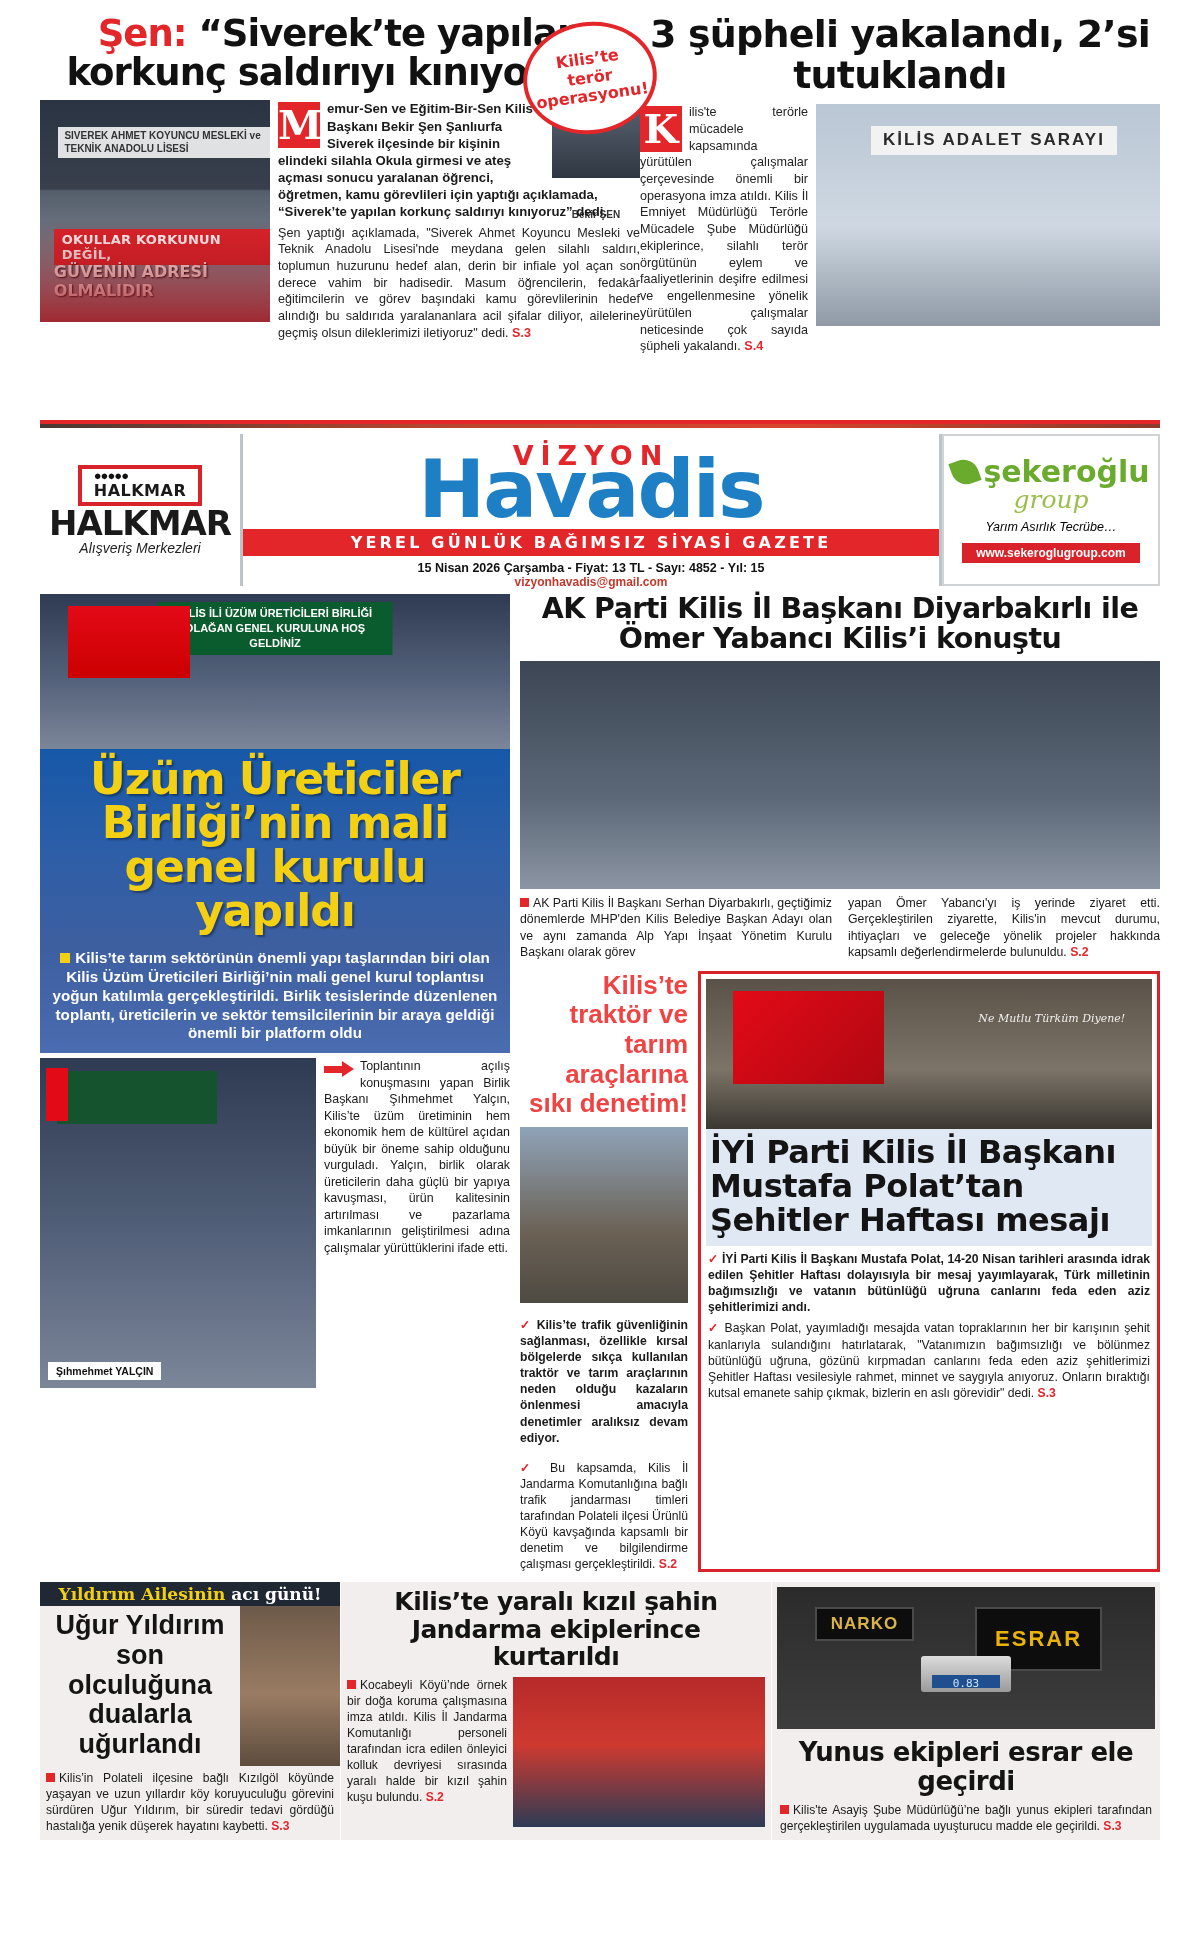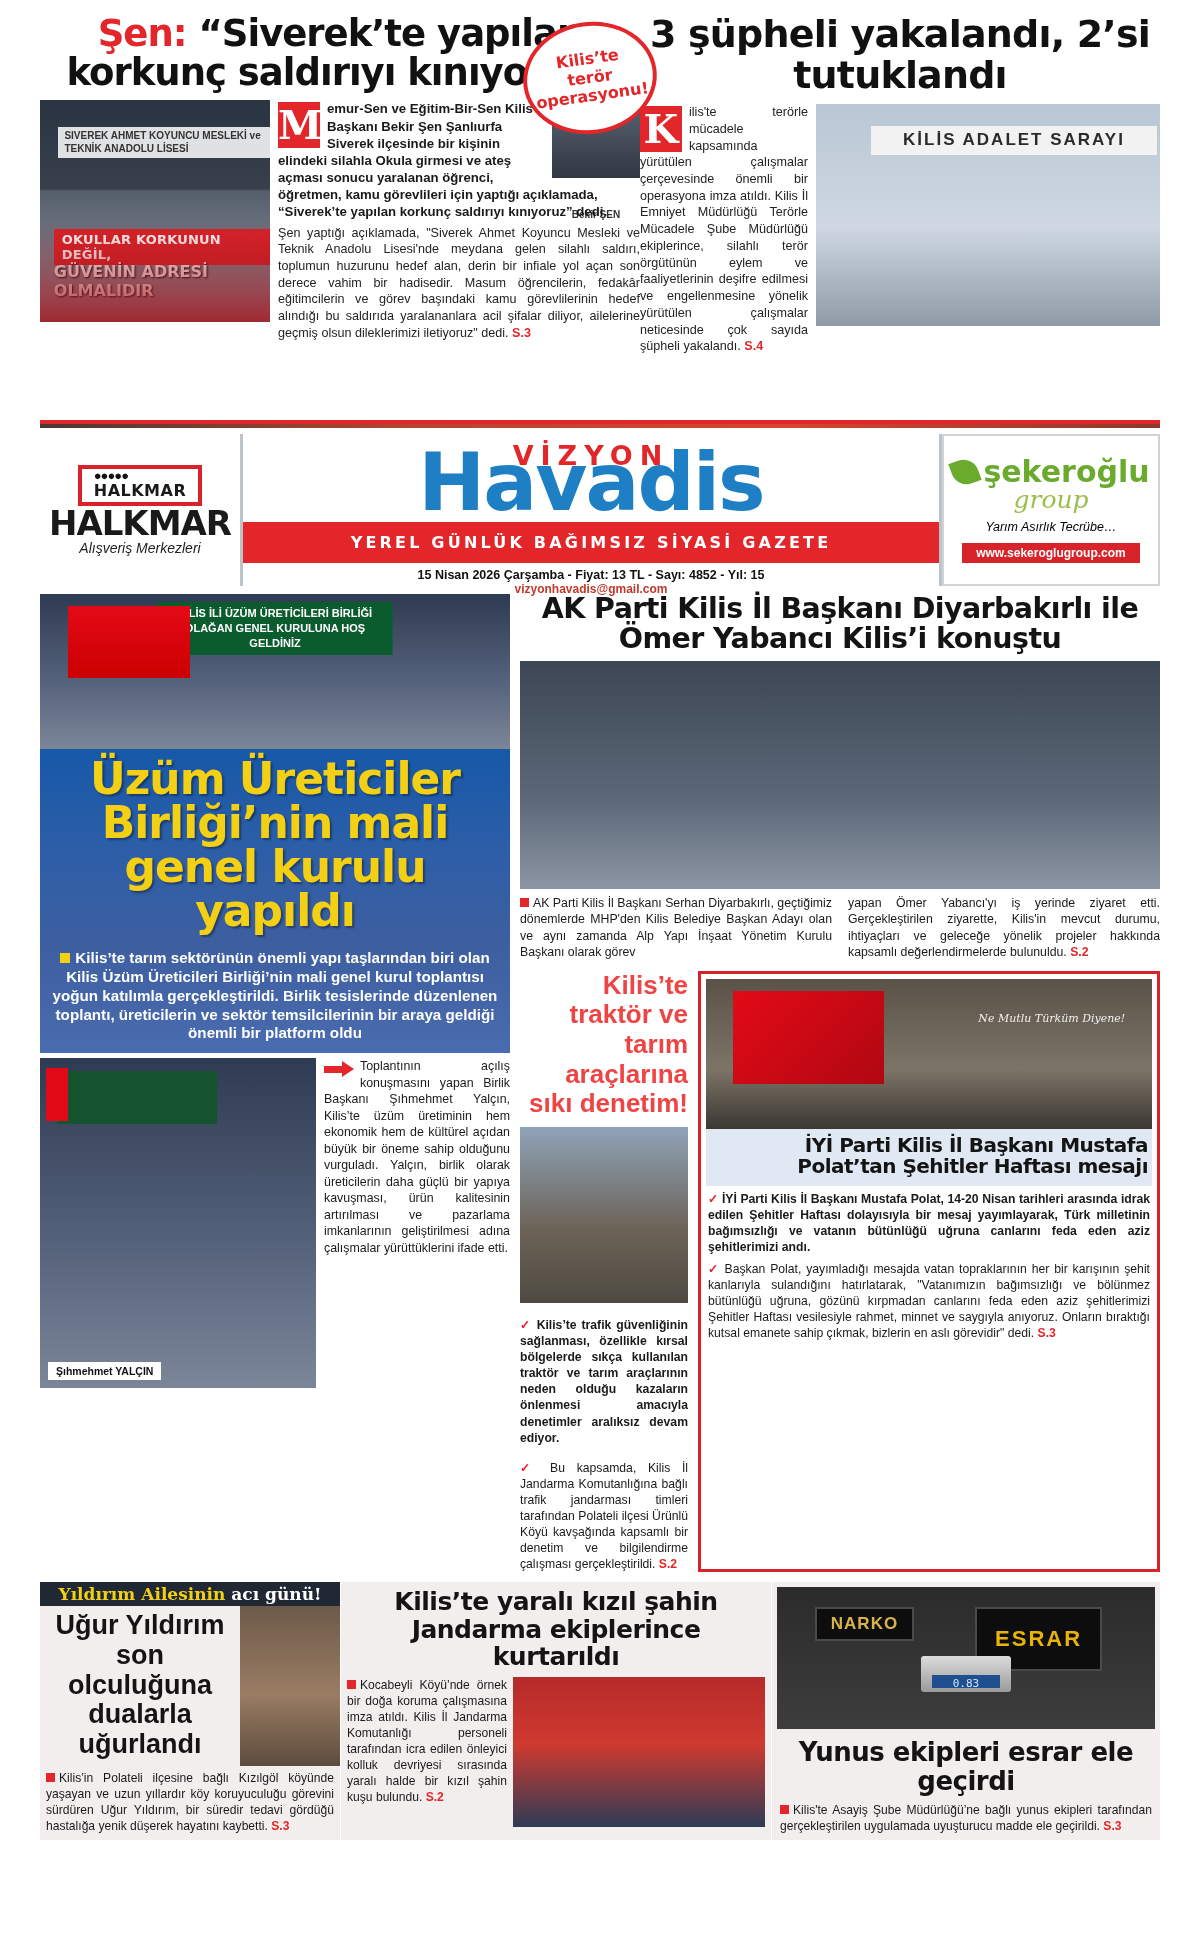--- a/index.html
+++ b/index.html
@@ -47,21 +47,21 @@
   .photo.meeting { background: linear-gradient(180deg,#2e3b52 0%,#54617a 55%,#7c8699 100%); }
   .photo.office { background: linear-gradient(180deg,#3c4654 0%,#5c6878 60%,#8b95a3 100%); }
 
   .photo .bar-red { position:absolute; left:6%; bottom:26%; background:#d8232a; color:#fff;
       font-weight:900; font-size:13px; padding:3px 8px; font-family:"DejaVu Sans",sans-serif; letter-spacing:.2px;}
   .photo .bar-white { position:absolute; left:6%; bottom:10%; color:#fff; font-weight:900;
       font-size:16px; font-family:"DejaVu Sans",sans-serif; text-shadow:1px 1px 2px #000; }
   .photo .sign { position:absolute; left:8%; top:12%; background:#ffffffd9; color:#333; font-size:10px;
       font-weight:700; padding:3px 6px; line-height:1.25; }
   .photo .sign2 { position:absolute; left:16%; top:10%; background:#f2f2f2; color:#2b2b2b;
-      font-weight:900; font-size:17px; padding:4px 32px; letter-spacing:2px; line-height:1.2; text-align:center;}
+      font-weight:900; font-size:17px; padding:4px 12px; letter-spacing:2px; line-height:1.2; text-align:center;}
   .photo .flagpic { position:absolute; left:6%; top:8%; width:26%; height:46%;
       background: linear-gradient(180deg,#e30a17 0%, #c00 100%); }
 
   .body-txt { font-size: 12.6px; line-height: 1.33; text-align: justify; color:#232323; }
   .body-txt b, .lede { font-weight: 700; }
   .lede { font-size: 13.2px; line-height:1.3; }
   .sref { color:#e3262a; font-weight:900; }
   .dropcap { float:left; background:#e3262a; color:#fff; font-family:"DejaVu Serif",serif; font-weight:700;
      font-size:40px; line-height:40px; width:42px; height:46px; text-align:center; margin:2px 7px 0 0;
      padding-top:3px; }
@@ -78,21 +78,21 @@
   .halkmar-word { font-weight:900; font-size:16px; font-family:"DejaVu Sans",sans-serif; letter-spacing:.5px;}
   .halkmar-big { font-weight:900; font-size:34px; font-family:"DejaVu Sans",sans-serif; letter-spacing:-1px; line-height:1;}
   .halkmar-sub { font-size:14px; color:#222; font-style:italic; }
   .mh-center { flex:1; text-align:center; border-left:3px solid #bcc3c9; border-right:3px solid #bcc3c9;
       display:flex; flex-direction:column; justify-content:center; position:relative; }
   .vizyon { color:#e3262a; font-weight:900; font-size:27px; letter-spacing:7px; font-family:"DejaVu Sans",sans-serif;
       position:absolute; top:6px; left:0; right:0; }
   .havadis { color:#1e7fc4; font-weight:900; font-size:80px; line-height:.92; letter-spacing:-2px;
       font-family:"DejaVu Sans",sans-serif; margin-top:22px; }
   .slogan { background:#e3262a; color:#fff; font-weight:900; font-size:16px; letter-spacing:3.2px;
-      padding:11px 0; margin-top:2px; font-family:"DejaVu Sans",sans-serif;}
+      padding:4px 0; margin-top:2px; font-family:"DejaVu Sans",sans-serif;}
   .mh-info { font-size:12.5px; font-weight:700; padding-top:5px; color:#111; }
   .mh-mail { font-size:12px; color:#c0392b; font-weight:700; }
   .mh-right { width:218px; display:flex; flex-direction:column; align-items:center; justify-content:center;
       border:2px solid #cfd3d6; }
   .sek-word { font-size:30px; font-weight:700; color:#6aab2e; font-family:"DejaVu Sans",sans-serif; line-height:1;}
   .sek-group { font-size:25px; color:#9bbf4c; font-family:"DejaVu Serif",serif; font-style:italic; line-height:1;}
   .sek-tag { font-size:12.5px; color:#000000; font-style:italic; margin-top:8px;}
   .sek-url { background:#d8232a; color:#fff; font-size:12px; font-weight:700; padding:3px 14px; margin-top:9px;}
   .leaf { width:26px; height:26px; background:#6aab2e; border-radius: 0 60% 0 60%; display:inline-block;
       transform: rotate(-20deg); margin-right:5px; }
@@ -130,22 +130,22 @@
   .tick { color:#e3262a; font-weight:900; }
 
   .row3 { display:flex; gap:10px; margin-top:10px; }
   .c-traktor { width:168px; }
   .c-traktor h2 { font-weight:700; font-size:26px; line-height:1.14; text-align:right; color:#ef4444;
       font-family:"Liberation Sans",sans-serif; }
   .trak-txt { font-size:12.2px; line-height:1.32; text-align:justify; margin-top:14px; }
   .c-iyi { flex:1; border:3px solid #d8232a; padding:5px; background:#fff; }
   .iyi-photo { height:150px; }
   .iyi-head { background:#dfe8f3; padding:6px 4px 8px; }
-  .iyi-head h2 { font-family:"DejaVu Sans",sans-serif; font-weight:900; font-size:20px; line-height:1.07;
-      text-align:right; color:#141414; letter-spacing:-.5px;}
+  .iyi-head h2 { font-family:"DejaVu Sans",sans-serif; font-weight:900; font-size:32px; line-height:1.07;
+      text-align:left; color:#141414; letter-spacing:-.5px;}
   .iyi-txt { font-size:12.2px; line-height:1.33; text-align:justify; padding:5px 2px 0; }
 
   
   .bottom { display:flex; gap:1px; margin-top:10px; }
   .b1 { width:300px; background:#f3eeee; }
   .b2 { width:430px; background:#f3eeee; }
   .b3 { flex:1; background:#f3eeee; }
   .kicker { background:#1f2833; color:#fff; font-family:"DejaVu Serif",serif; font-weight:700; font-size:17px;
       text-align:center; padding:2px 0; }
   .kicker .y { color:#f3d013; }

